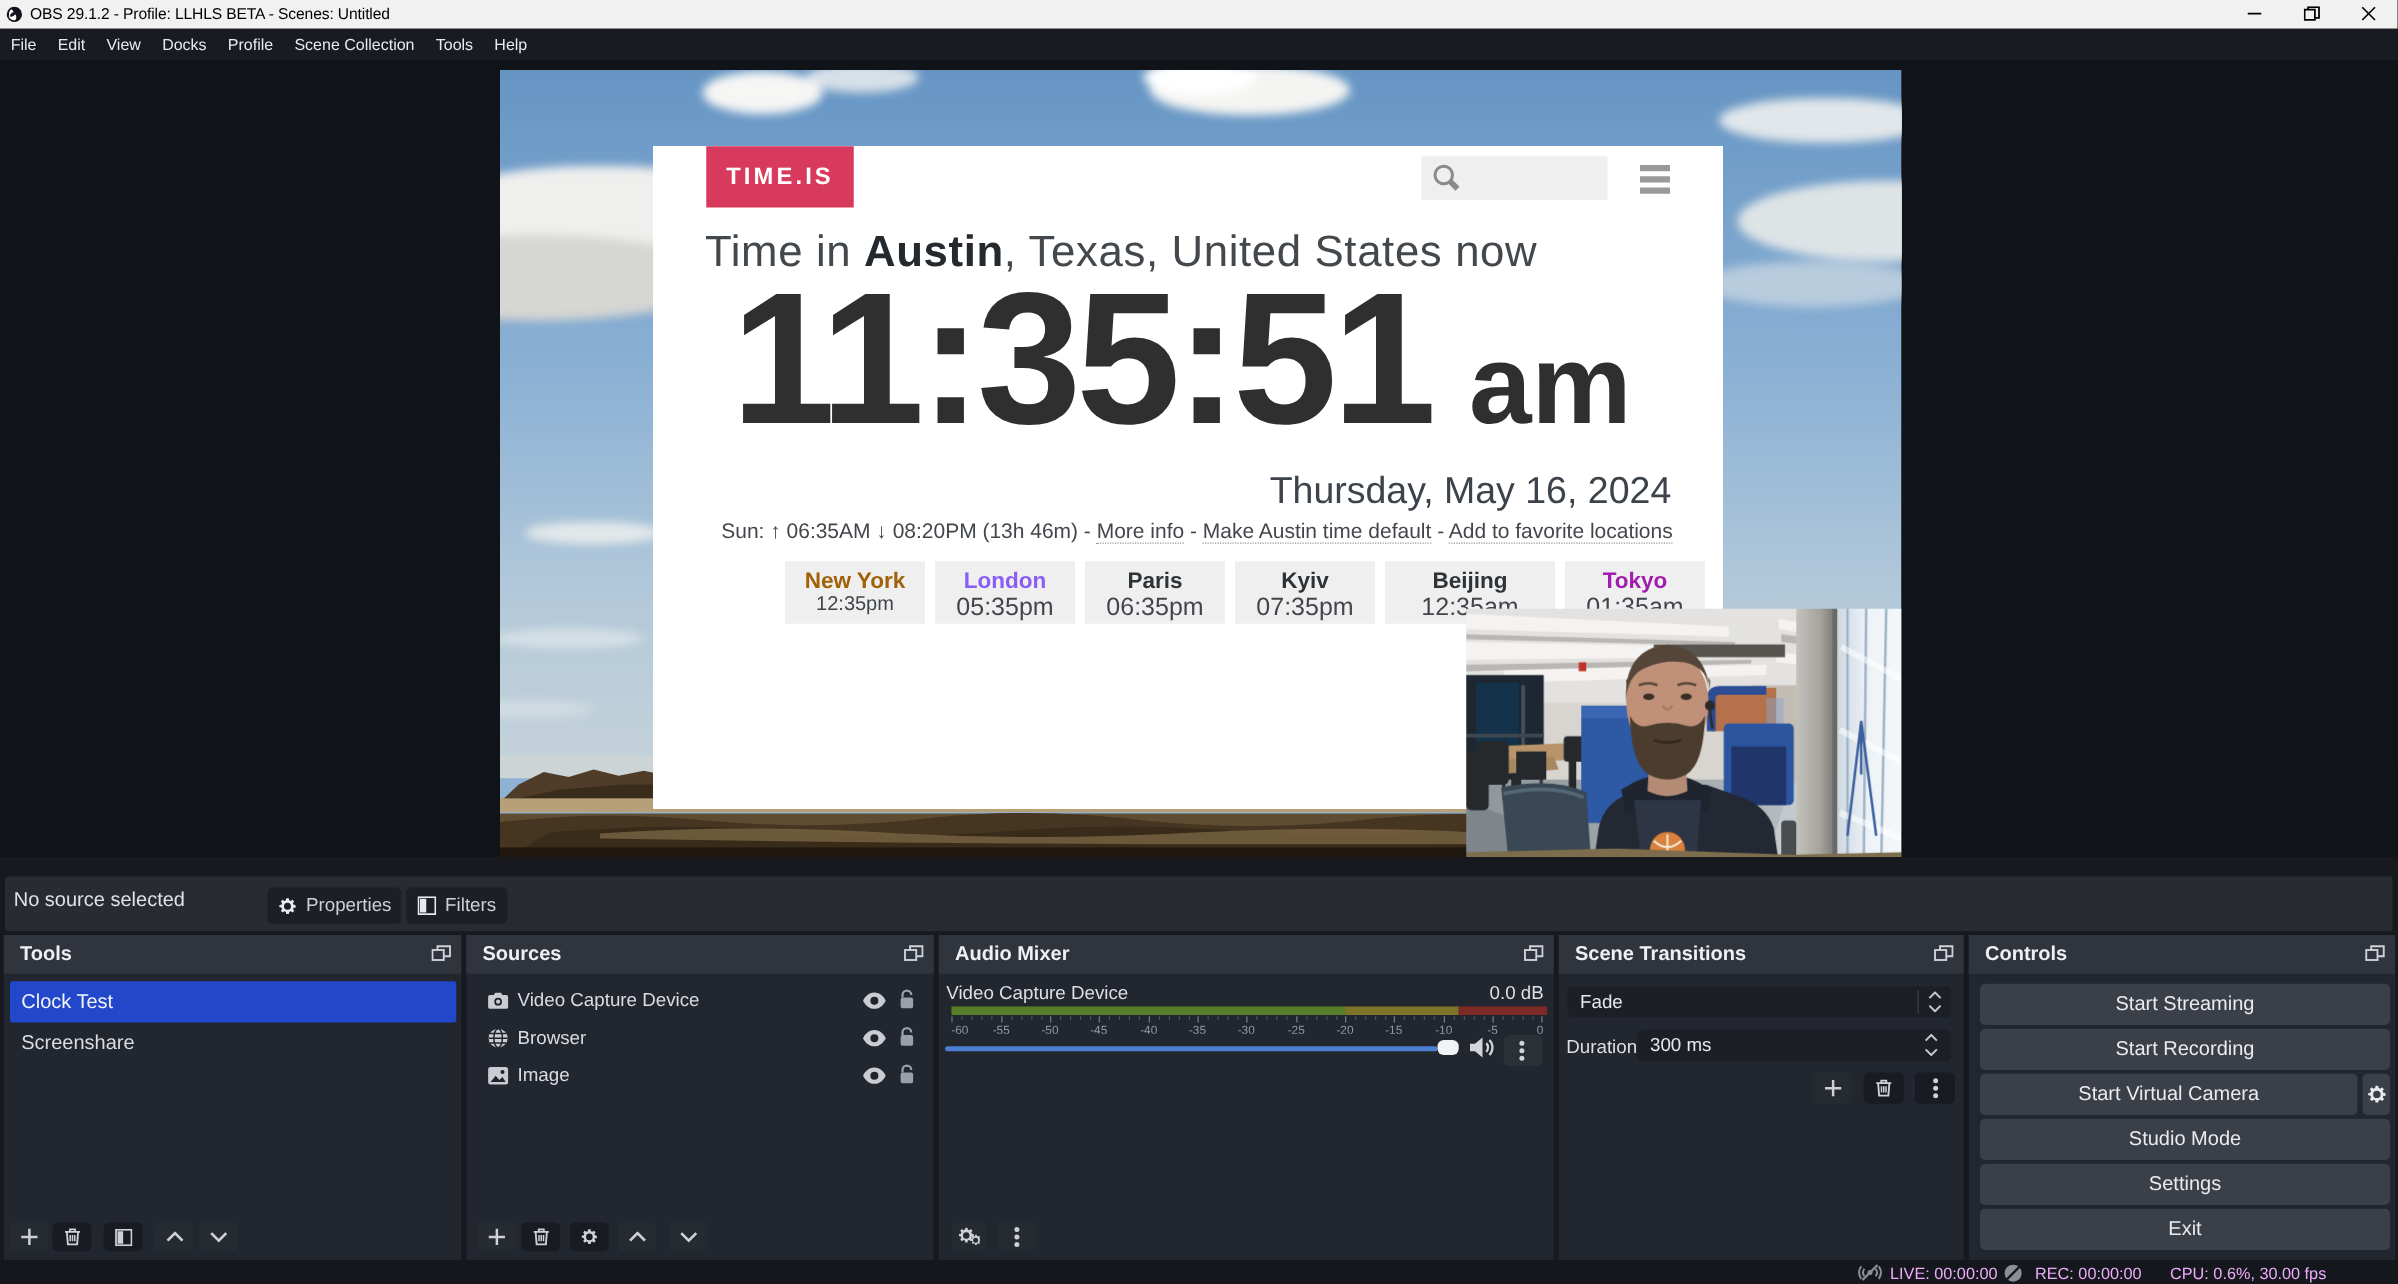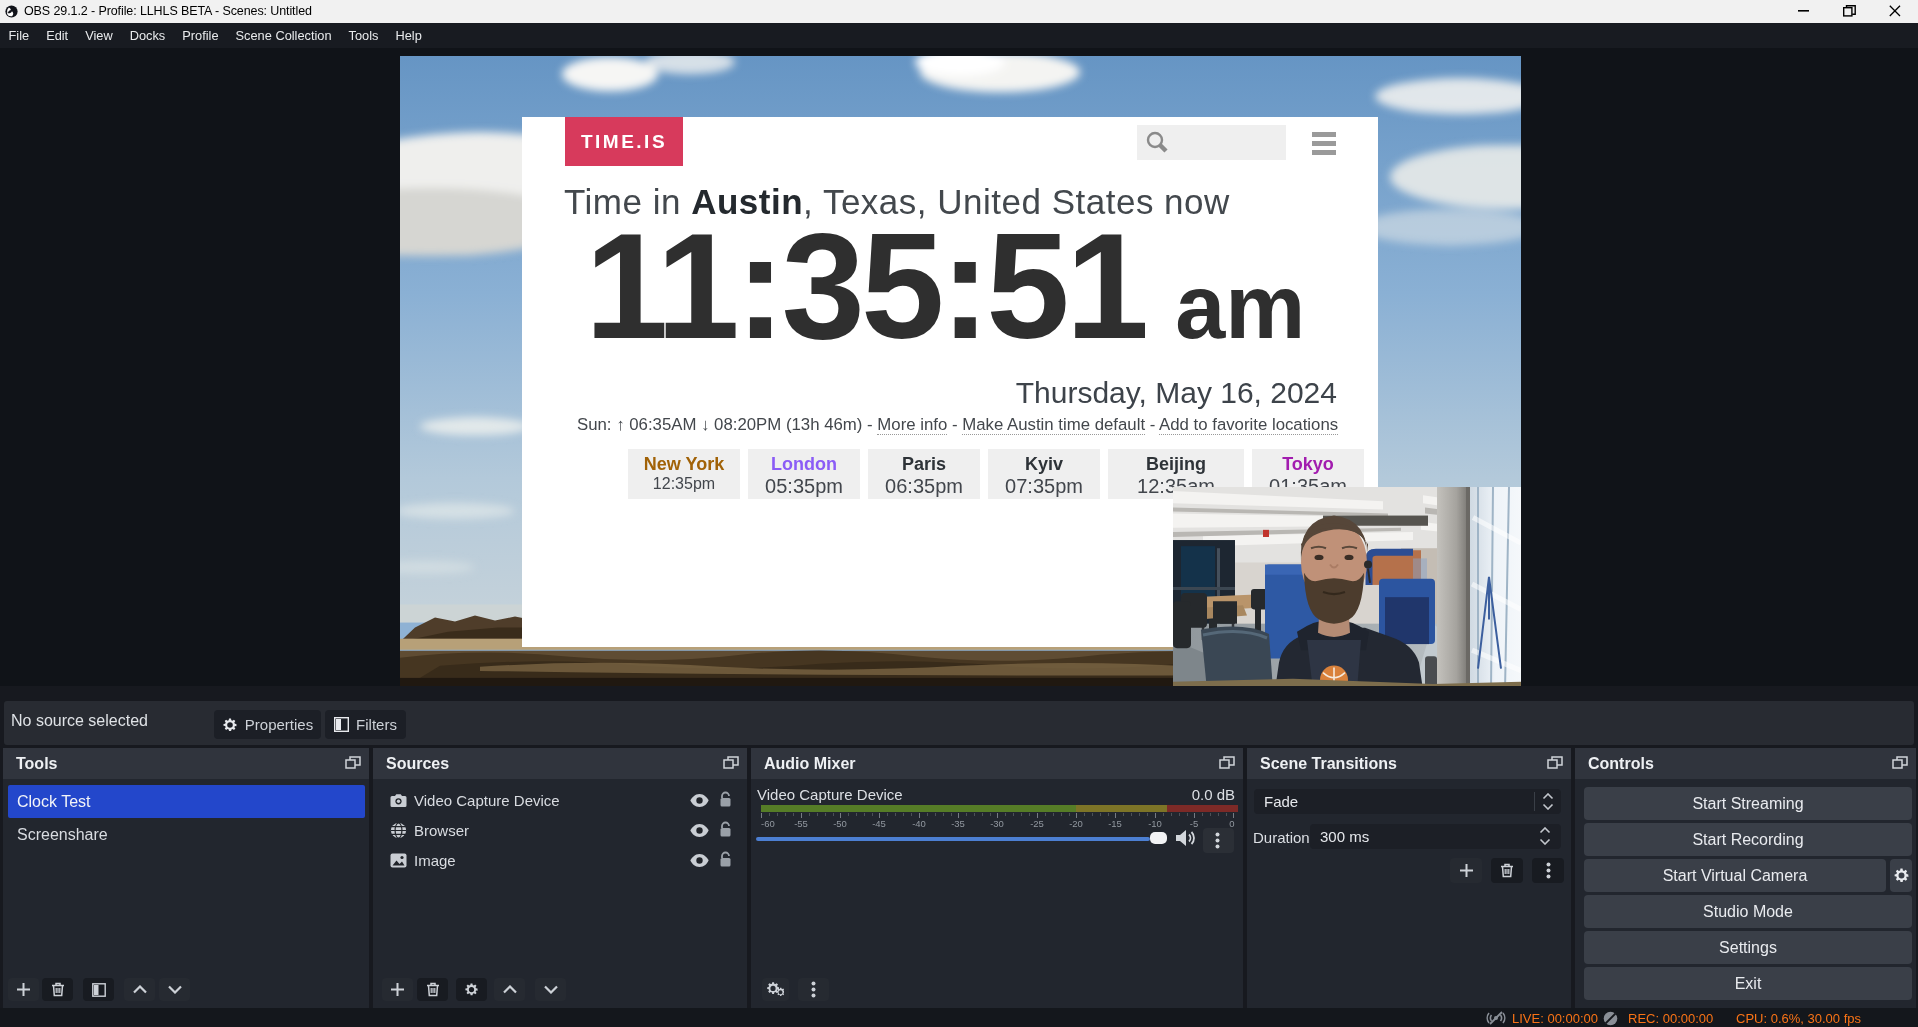--- a/index.html
+++ b/index.html
@@ -25,21 +25,21 @@
   .combo { position:absolute; background:#1c1f26; border-radius:4px; color:#e6e8ec; font-size:15px; }
   .cbtn { position:absolute; height:33px; background:#3a3f48; border-radius:4px; color:#e9ebef; font-size:16px;
      text-align:center; line-height:33px; }
   .tbtn { position:absolute; height:29px; background:#1c1f26; border-radius:4px; color:#cdd1d7; font-size:15px;
      display:flex; align-items:center; justify-content:center; gap:7px; }
   
   .panel { position:absolute; top:748px; height:260px; background:#22262e; }
   .phead { position:absolute; left:0; top:0; right:0; height:31px; background:#30343d; color:#eef0f3;
      font-size:16px; font-weight:bold; line-height:31px; padding-left:13px; }
   .popico { position:absolute; top:8px; width:16px; height:14px; }
-  #statusbar { position:absolute; left:0; top:1008px; width:1918px; height:19px; background:#14171c; color:#f97316; font-size:13px; }
+  #statusbar { position:absolute; left:0; top:1008px; width:1918px; height:19px; background:#14171c; color:#f0abfc; font-size:13px; }
 </style>
 </head>
 <body>
 <div id="titlebar">
   <svg class="abs" style="left:5px;top:5px" width="13" height="13" viewBox="0 0 17 17">
     <circle cx="8.5" cy="8.5" r="8" fill="#11131a"></circle>
     <path d="M5.2 3.2 A6.2 6.2 0 0 0 4.3 12.2 A4.2 4.2 0 0 1 7.7 6.4 A4.5 4.5 0 0 0 5.2 3.2 Z" fill="#fff"></path>
     <path d="M13.7 5.2 A6.2 6.2 0 0 1 12.2 13.6 A4.2 4.2 0 0 0 8 8 A4.5 4.5 0 0 1 13.7 5.2 Z" fill="#fff" transform="rotate(115 8.5 8.5)"></path>
   </svg>
   <div class="ttxt">OBS 29.1.2 - Profile: LLHLS BETA - Scenes: Untitled</div>

